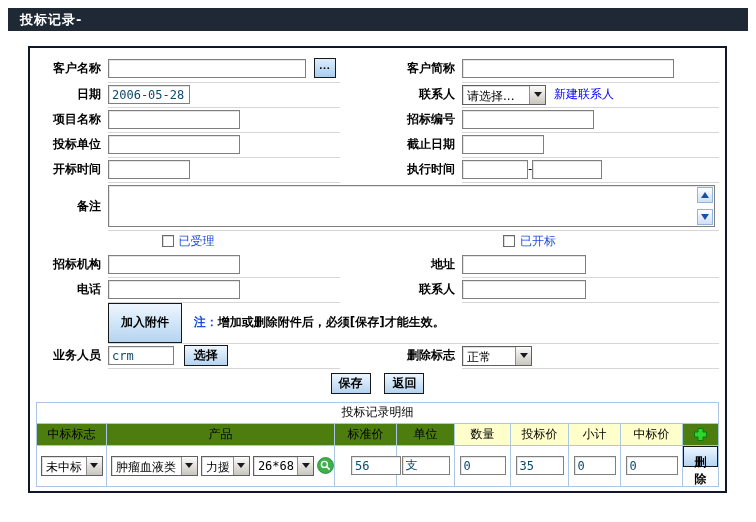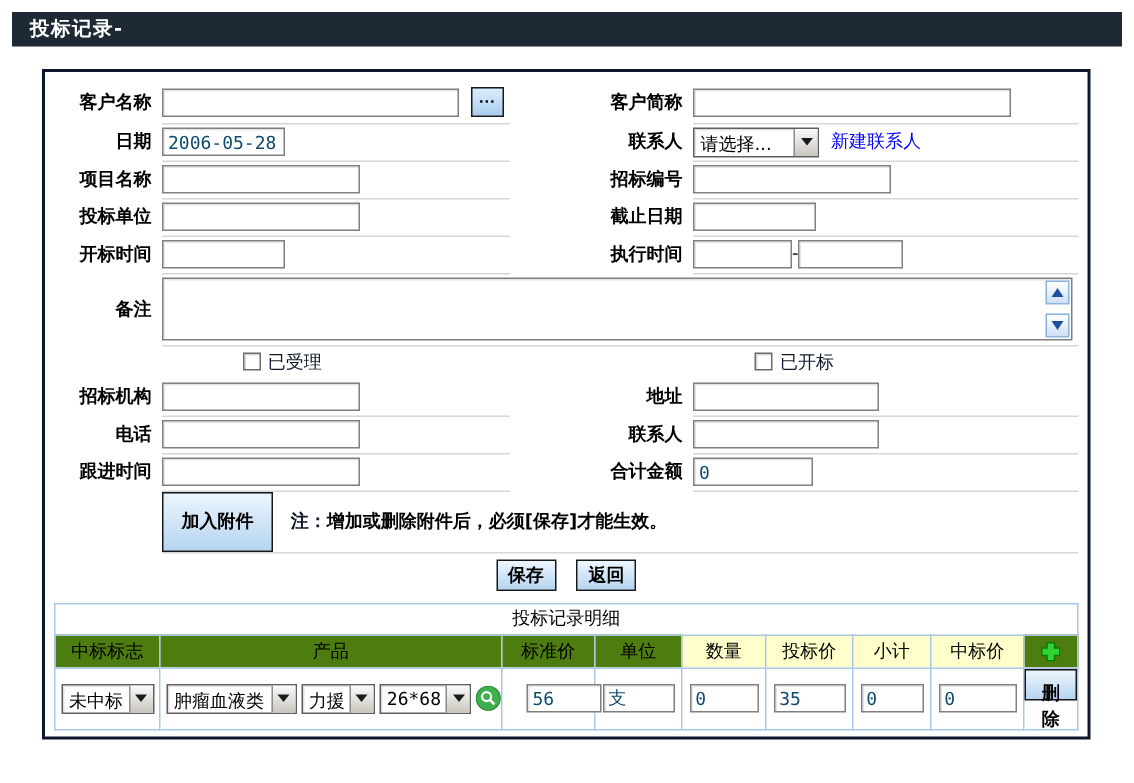--- a/index.html
+++ b/index.html
@@ -22,21 +22,21 @@
     background:#fff; vertical-align:middle; box-shadow: inset 1px 1px 0 rgba(0,0,0,0.12); }
   .sel-text { flex:1; padding:2px 3px 0 4px; white-space:nowrap; overflow:hidden; font-size:12px; }
   .sel-btn { width:16px; background:linear-gradient(#fbfbfb,#c9c6bf); border-left:1px solid #8e8e8e;
     display:flex; align-items:center; justify-content:center; }
   .arr-dn { width:0; height:0; border-left:4px solid transparent; border-right:4px solid transparent;
     border-top:5px solid #1a1a1a; }
   .link { color:#0000ff; text-decoration:none; margin-left:8px; cursor:pointer; }
   .chkcell { text-align:center; height:22px !important; }
   .chk { display:inline-block; width:12px; height:12px; background:#fff; border:1px solid #6a6a6a;
     box-shadow: inset 1px 1px 0 rgba(0,0,0,0.15); vertical-align:-2px; margin-right:5px; cursor:pointer; }
-  .red { color:#0f172a;font-family:Liberation Serif, serif; }
+  .red { color:#1d4ed8;font-family:Liberation Serif, serif; }
   .btn { height:21px; padding:1px 9px; border:1px solid #16181a;
     background:linear-gradient(#edf6ff 0%, #b5d4f0 100%); font-weight:bold; font-size:12px; cursor:pointer; }
   .attach { padding:1px 12px; height:40px; }
   .note { font-weight:bold; margin-left:8px; }
   .ta { position:relative; width:607px; height:42px; border:1px solid #7f7f7f; background:#fff;
     box-shadow: inset 1px 1px 0 rgba(0,0,0,0.10); }
   .sb { position:absolute; top:1px; right:1px; bottom:1px; width:17px;
     display:flex; flex-direction:column; justify-content:space-between; align-items:center; }
   .sbtn { width:16px; height:16px; border:1px solid #8fb4dd; background:linear-gradient(#ffffff,#cfe0f5);
     display:flex; align-items:center; justify-content:center; cursor:pointer; }
@@ -149,30 +149,40 @@
       <td class="lbl">地址</td>
       <td class="fld"><input type="text" class="txt" style="width: 124px;" value=""></td>
     </tr>
     <tr>
       <td class="lbl">电话</td>
       <td class="fld"><input type="text" class="txt" style="width: 132px;" value=""></td>
       <td class="lbl">联系人</td>
       <td class="fld"><input type="text" class="txt" style="width: 124px;" value=""></td>
     </tr>
     <tr>
-      <td class="lbl">跟进时间</td>
-      <td class="fld"><input type="text" class="txt" style="width: 132px;" value=""></td>
-      <td class="lbl">合计金额</td>
-      <td class="fld"><input type="text" class="txt mono" style="width: 80px;" value="0"></td>
-    </tr>
-    <tr>
       <td class="lbl nob"></td>
       <td class="fld" colspan="3" style="height:27px">
         <button class="btn attach">加入附件</button>
         <span class="note"><span class="red">注：</span><span>增加或删除附件后，必须[保存]才能生效。</span></span>
+      </td>
+    </tr>
+    <tr>
+      <td class="lbl">业务人员</td>
+      <td class="fld">
+        <input type="text" class="txt" style="width: 66px;" value="crm">
+        <button class="btn" style="margin-left:6px">选择</button>
+      </td>
+      <td class="lbl">删除标志</td>
+      <td class="fld">
+        <span class="sel" style="width:70px">
+          <span class="sel-text">正常</span>
+          <span class="sel-btn">
+                <span class="arr-dn"></span>
+              </span>
+        </span>
       </td>
     </tr>
   </tbody>
     </table>
 
   <div class="actions">
     <button class="btn">保存</button>
     <button class="btn">返回</button>
   </div>
 

